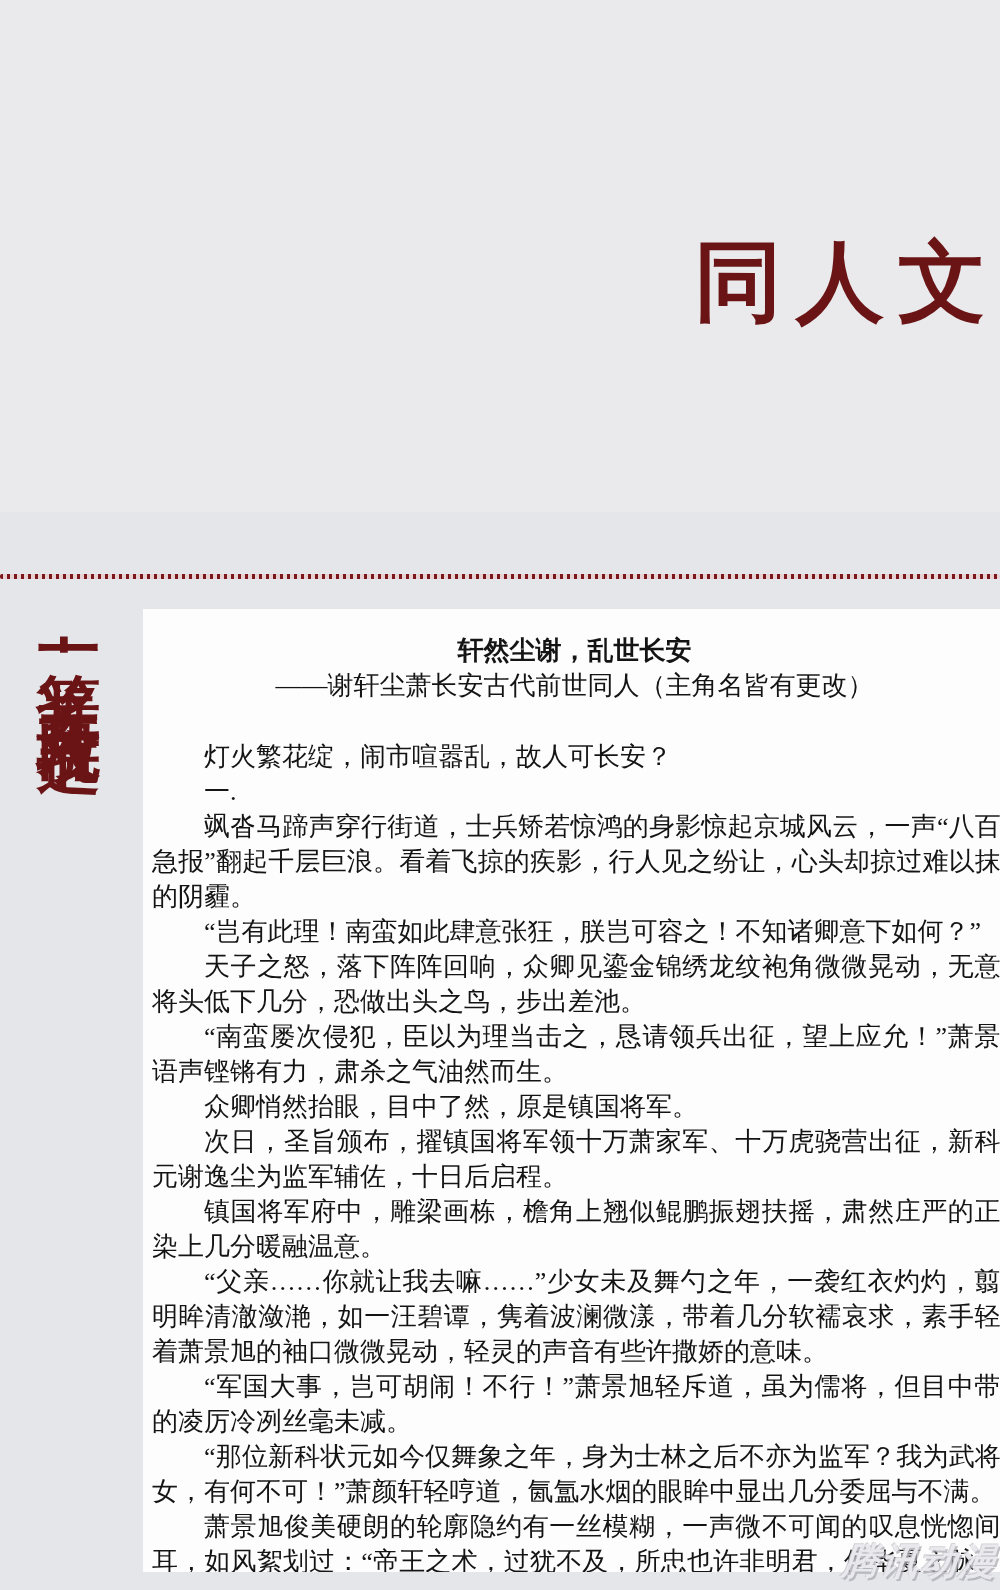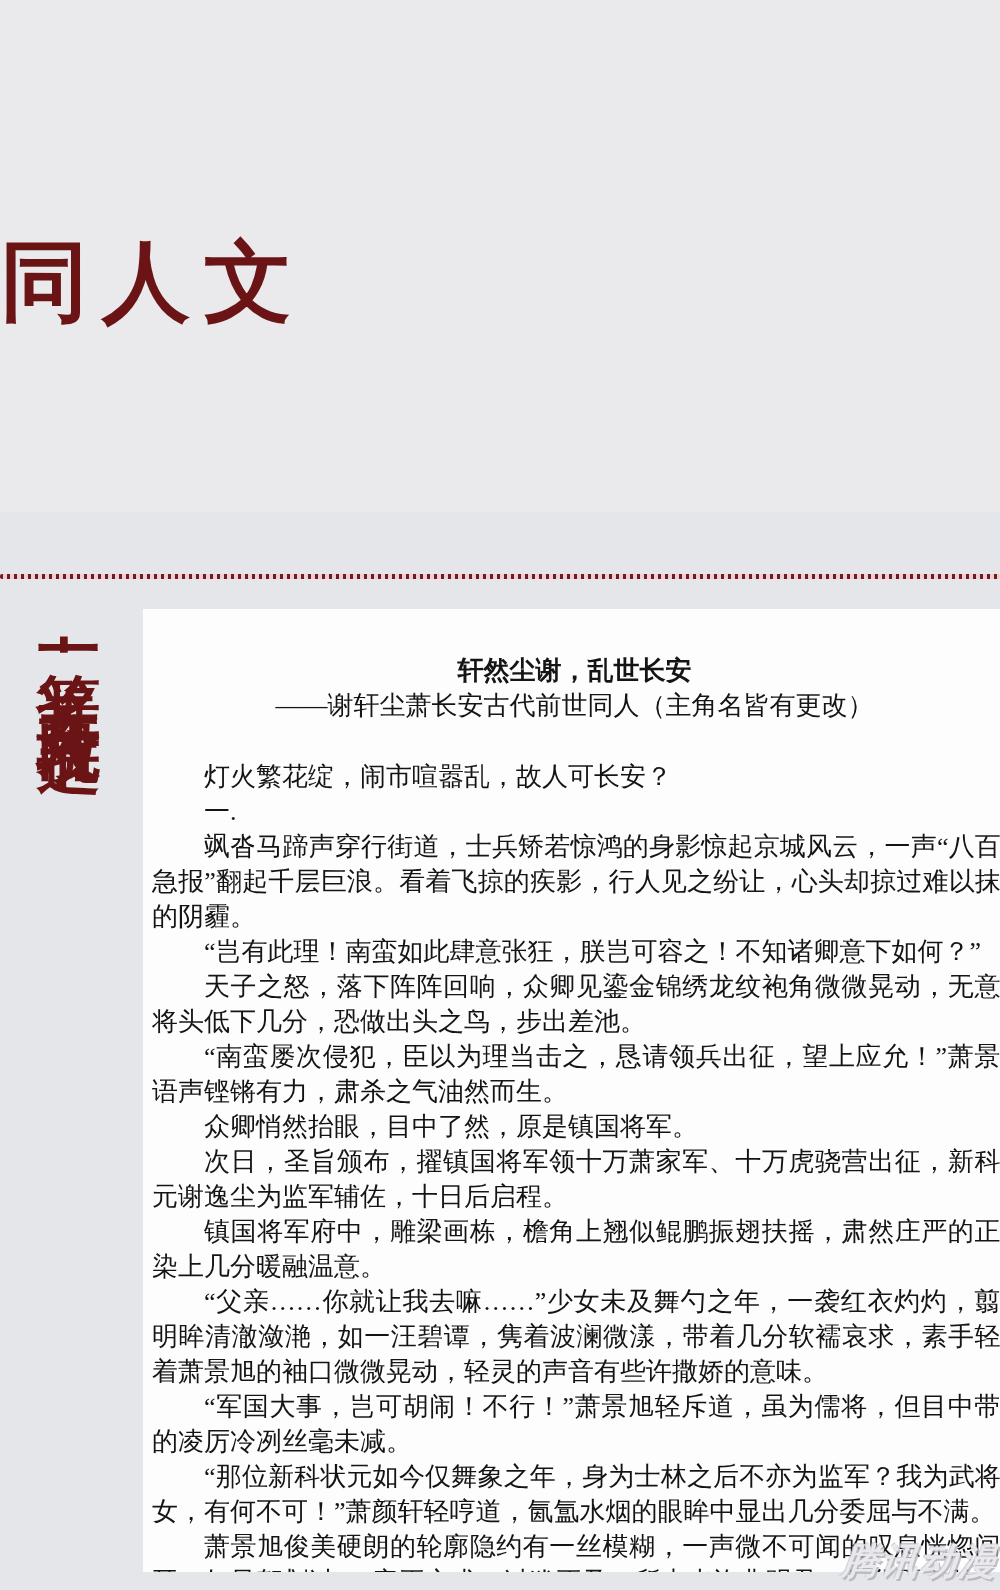--- a/index.html
+++ b/index.html
@@ -11,21 +11,21 @@
   .bg-top{
     position:absolute;left:0;top:0;width:1000px;height:512px;
     background:#eaeaec;
   }
   .bg-bottom{
     position:absolute;left:0;top:512px;width:1000px;height:1078px;
     background:#e5e6e9;
   }
   .main-title{
     position:absolute;left:0;top:232px;width:1000px;
-    text-align:left;
+    text-align:right;
     font-family:"Liberation Sans",sans-serif;
     font-weight:bold;font-size:88px;line-height:100px;
     color:#6a1416;letter-spacing:14px;
   }
   .dotted-divider{
     position:absolute;left:0;top:574px;width:1000px;height:5px;
     background:repeating-linear-gradient(90deg,
       #7b161a 0px,#7b161a 3px,
       rgba(235,170,170,0.35) 3px,rgba(235,170,170,0.35) 7px);
     border-radius:2px;
@@ -39,21 +39,21 @@
   }
   .text-panel{
     position:absolute;left:143px;top:609px;width:880px;height:963px;
     background:#fdfdfd;overflow:hidden;
   }
   .panel-inner{
     padding:24px 0 0 9px;width:1040px;
     font-family:"Liberation Serif","DejaVu Serif",serif;
     color:#141414;font-size:26px;line-height:35px;
   }
-  .panel-inner .centered-block{width:845px;margin-top:20px;}
+  .panel-inner .centered-block{width:845px;}
   .excerpt-title{
     text-align:center;font-weight:bold;margin:0;
   }
   .excerpt-subtitle{
     text-align:center;font-weight:normal;margin:0 0 36px 0;
   }
   .para{
     margin:0;text-indent:2em;width:875px;
     text-align:justify;
   }

